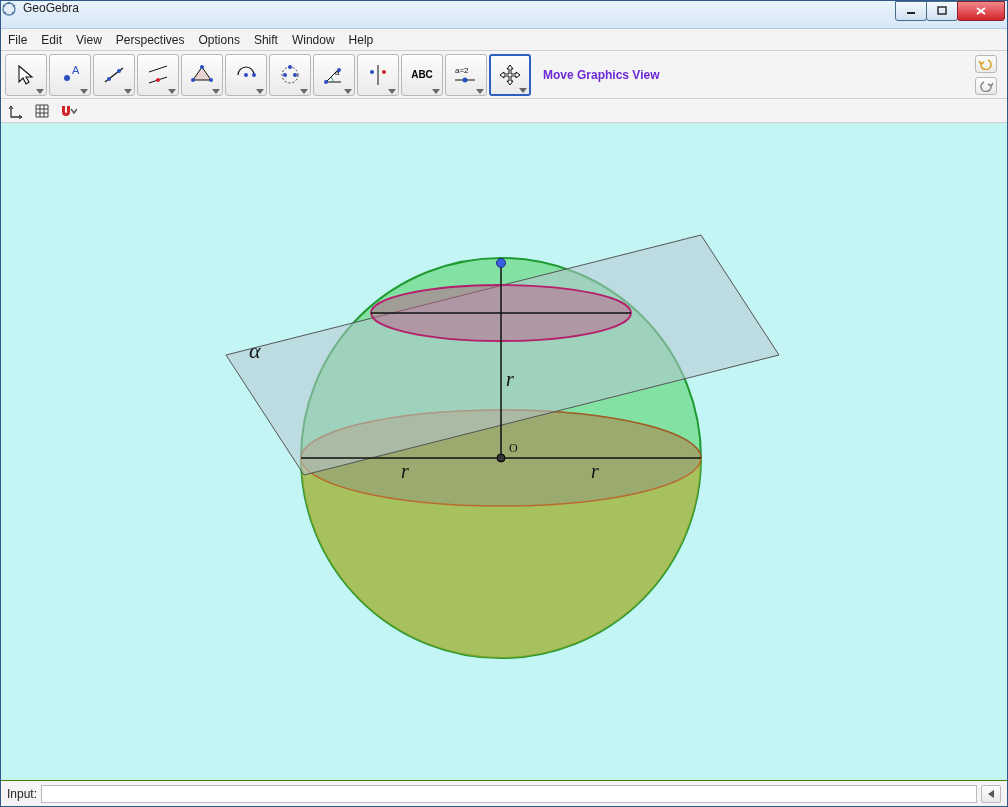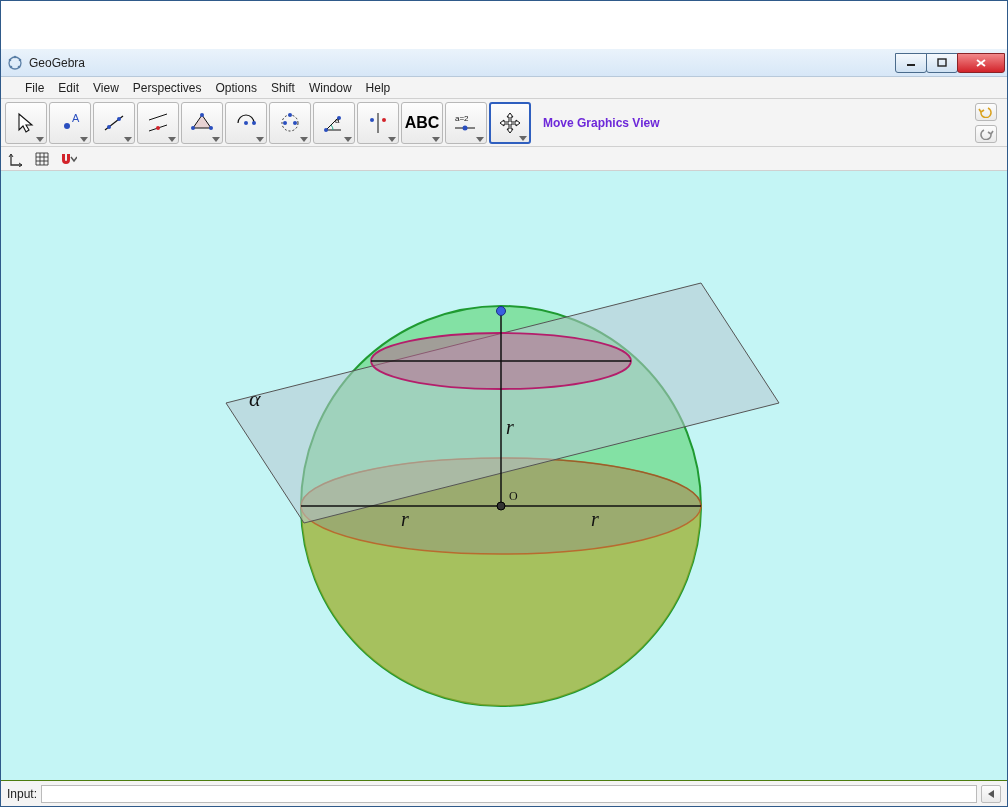--- a/index.html
+++ b/index.html
@@ -1,30 +1,30 @@
 <!DOCTYPE html>
 <html><head>
 <meta charset="utf-8">
 <style>
   * { box-sizing: border-box; margin: 0; padding: 0; font-family: "Segoe UI", Tahoma, Arial, sans-serif; }
   body { width: 1008px; height: 807px; background: #d3e5f5; overflow: hidden; }
 
   
   .window-frame { width: 1008px; height: 807px; border: 1px solid #2f5a8a; background: #fff; display: flex; flex-direction: column; }
-  .titlebar { height: 28px; background: linear-gradient(#eaf3fb, #d7e7f7); display: flex; align-items: center; padding-left: 6px; border-bottom: 1px solid #b8c9da; font-size: 12px; color: #222; margin-top: 48px; }
+  .titlebar { height: 28px; background: linear-gradient(#eaf3fb, #d7e7f7); display: flex; padding-left: 0; border-bottom: 1px solid #b8c9da; font-size: 12px; color: #222; }
   .titlebar .app-icon { width: 16px; height: 16px; margin-right: 6px; }
   .titlebar .spacer { flex: 1; }
   .winbtns { display: flex; height: 20px; margin-right: 2px; }
   .winbtn { width: 32px; height: 20px; border: 1px solid #4a6b8c; border-radius: 0 0 3px 3px; margin-left: -1px; display: flex; align-items: center; justify-content: center; }
   .winbtn.min, .winbtn.max { background: linear-gradient(#f5f9fd,#cfe1f2); }
   .winbtn.close { background: linear-gradient(#f2888a,#d2232a); width: 48px; border-color: #8a2327; }
   .winbtn svg { display: block; }
 
   
-  .menubar { height: 22px; background: #f4f4f4; border-bottom: 1px solid #d0d0d0; display: flex; align-items: center; padding: 0 17px; font-size: 12px; color: #222; }
+  .menubar { height: 22px; background: #f4f4f4; border-bottom: 1px solid #d0d0d0; display: flex; align-items: center; padding: 0 0; font-size: 12px; color: #222; }
   .menubar .mitem { padding: 2px 7px; cursor: default; }
 
   
   .toolbar { height: 48px; background: #f4f4f4; border-bottom: 1px solid #d0d0d0; display: flex; align-items: center; padding: 2px 4px; gap: 2px; }
   .toolbtn { width: 42px; height: 42px; border: 1px solid #b8b8b8; border-radius: 3px; background: linear-gradient(#fdfdfd,#eaeaea); position: relative; display:flex; align-items:center; justify-content:center; }
   .toolbtn.selected { border: 2px solid #2f5fbf; }
   .toolbtn .dd { position:absolute; right:2px; bottom:1px; width:0; height:0; border-left:4px solid transparent; border-right:4px solid transparent; border-top:5px solid #666; }
   .tool-desc { margin-left: 10px; font-size: 12px; color: #6d28d9; flex:1; }
   .tool-desc .title { font-weight: bold; }
   .tool-right { display:flex; flex-direction:column; gap:4px; padding-right:6px; }
@@ -161,21 +161,21 @@
     </div>
     <div class="toolbtn">
       <svg width="26" height="26">
           <line x1="13" y1="3" x2="13" y2="23" stroke="#111"></line>
           <circle cx="7" cy="10" r="2" fill="#2a4fbf"></circle>
           <circle cx="19" cy="10" r="2" fill="#d2232a"></circle>
         </svg>
       <div class="dd"></div>
     </div>
     <div class="toolbtn">
-      <span style="font-size:16px; font-weight:bold;">ABC</span>
+      <span style="font-size:10px; font-weight:bold;">ABC</span>
       <div class="dd"></div>
     </div>
     <div class="toolbtn">
       <svg width="30" height="26">
           <text x="4" y="11" font-size="8" fill="#111">a=2</text>
           <line x1="4" y1="18" x2="24" y2="18" stroke="#111"></line>
           <circle cx="14" cy="18" r="2.5" fill="#2a4fbf"></circle>
         </svg>
       <div class="dd"></div>
     </div>

